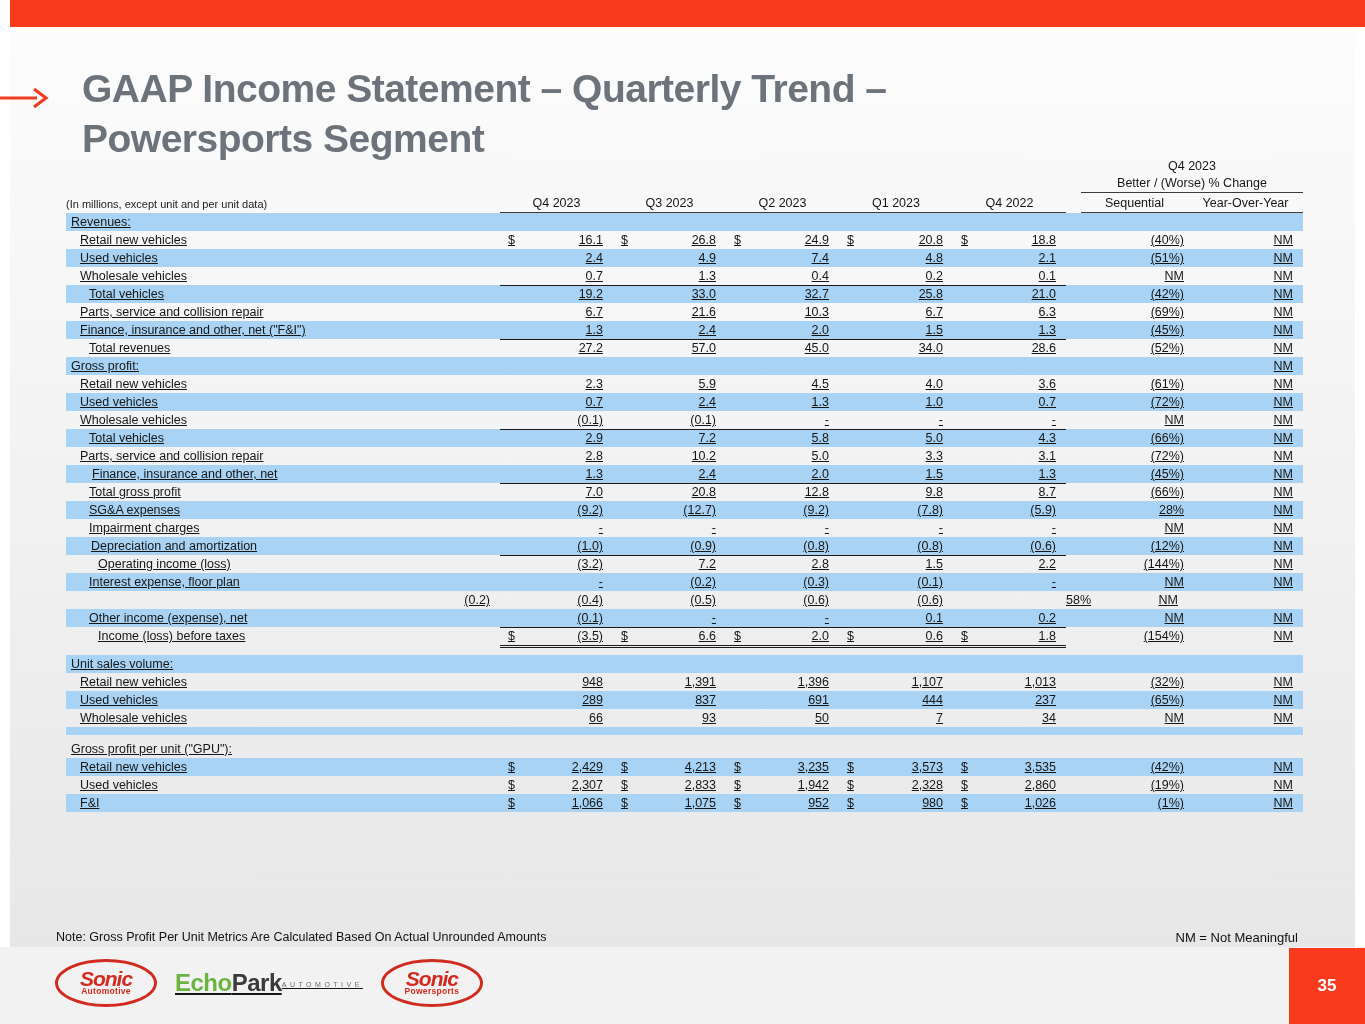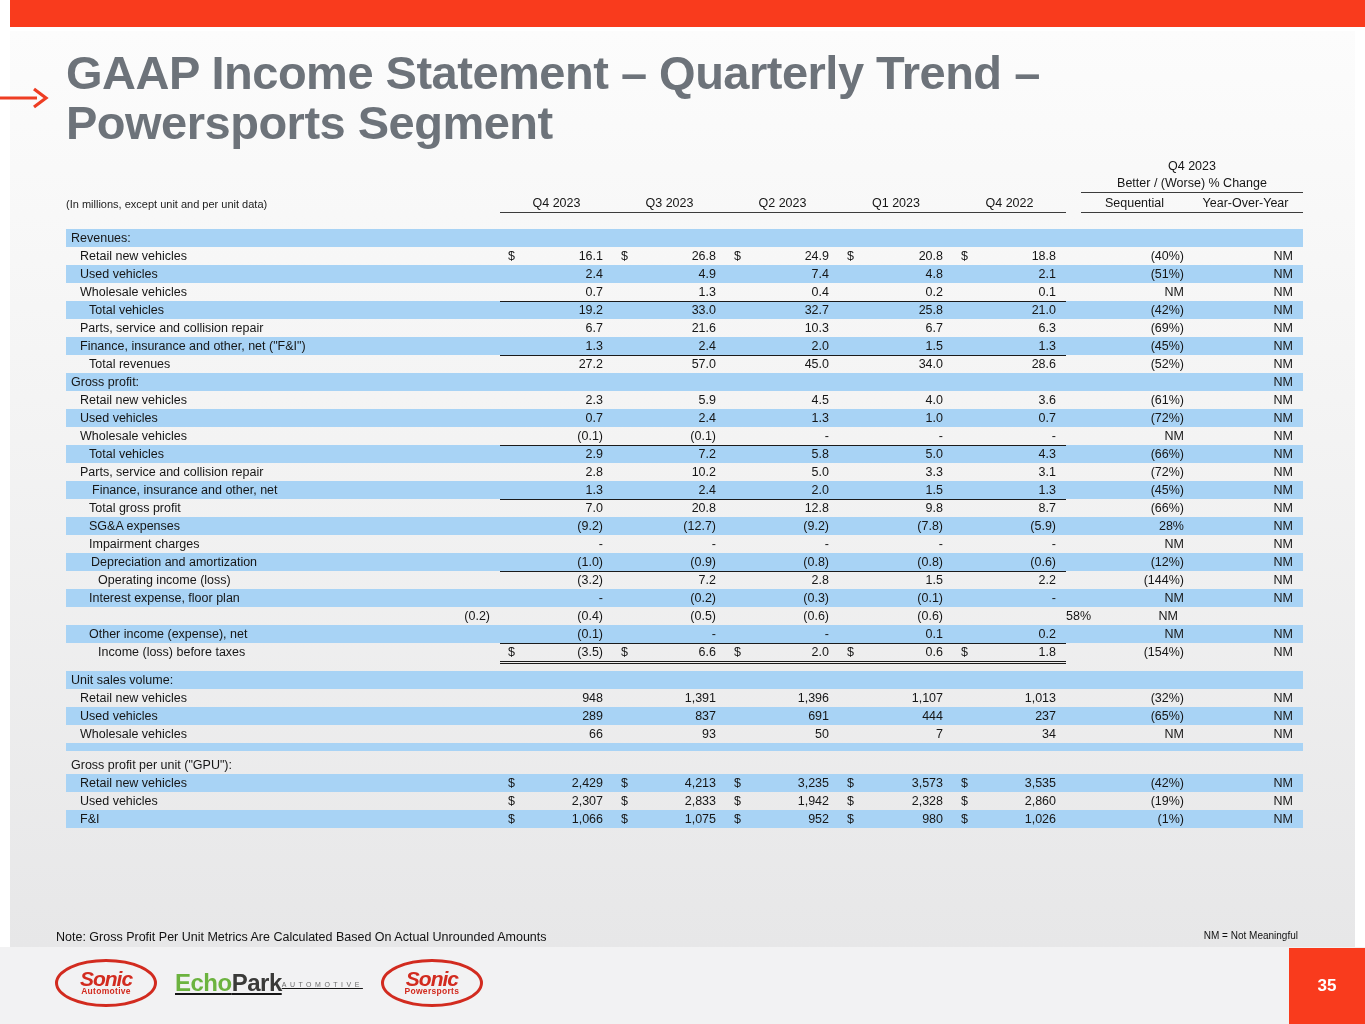--- a/index.html
+++ b/index.html
@@ -12,22 +12,22 @@
   body{
     width:1365px;height:1024px;position:relative;overflow:hidden;
     background:#ffffff;font-family:"Liberation Sans",sans-serif;color:var(--ink);
   }
   .topbar{position:absolute;left:10px;right:0;top:0;height:27px;background:var(--red);}
   .slide{
     position:absolute;left:10px;right:10px;top:31px;height:916px;
     background:linear-gradient(180deg,#fcfcfc 0%,#f4f4f4 40%,#e7e7e8 100%);
   }
   .title{
-    position:absolute;left:56px;top:17px;margin:0;
-    font-size:47px;line-height:50px;font-weight:700;color:var(--title);
+    position:absolute;left:56px;top:17px;margin:16px;
+    font-size:39px;line-height:50px;font-weight:700;color:var(--title);
     letter-spacing:-0.5px;white-space:nowrap;
   }
   .arrow{position:absolute;left:0;top:85px;width:50px;height:26px;}
 
   
   .tbl{position:absolute;left:56px;top:127px;width:1237px;font-size:12.5px;}
   .grid{
     display:grid;
     grid-template-columns:434px 113px 113px 113px 114px 113px 15px 107px 115px;
     align-items:stretch;
@@ -36,38 +36,38 @@
   .hrowC{height:21px;}
   .hspan{grid-column:8/10;text-align:center;}
   .hspan.bordered{border-bottom:1.5px solid #3c3c3c;}
   .hrowC .h-q,.hrowC .h-pct{
     text-align:center;border-bottom:1.5px solid #3c3c3c;
     display:flex;align-items:flex-end;justify-content:center;padding-bottom:2px;
   }
   .h-units{
     font-size:11px;display:flex;align-items:flex-end;padding-bottom:3px;color:#1d1d1d;
   }
-  .rows{margin-top:16px;}
+  .rows{margin-top:0;text-decoration:underline;}
   .trow{height:18px;line-height:18px;}
   .trow.blue{background:var(--blue);}
   .trow-gap{height:10px;}
   .trow-gap2{height:5px;}
   .trow-spacer{height:8px;background:var(--blue);}
   .c-label{white-space:nowrap;overflow:hidden;}
   .c-q{display:flex;justify-content:space-between;align-items:center;padding:0 10px 0 8px;}
   .c-q .dollar{text-align:left;}
   .c-q .val{text-align:right;}
   .c-q.ul{border-bottom:1.5px solid #1b1b1b;}
   .c-q.dbl{border-bottom:3.5px double #1b1b1b;}
   .c-seq{text-align:right;padding-right:4px;}
   .c-yoy{text-align:right;padding-right:10px;}
 
   
   .note{position:absolute;left:46px;top:899px;font-size:12.5px;color:#111;}
-  .nm-legend{position:absolute;right:57px;top:899px;font-size:10px;color:#111;}
+  .nm-legend{position:absolute;right:57px;top:899px;font-size:13px;color:#111;}
 
   
   .footer{position:absolute;left:0;right:0;top:947px;height:77px;background:#f2f2f3;}
   .logos{position:absolute;left:55px;top:12px;display:flex;gap:18px;align-items:center;}
   .logo-oval{
     width:96px;height:42px;border:3px solid #d22b1f;border-radius:50%;
     display:flex;flex-direction:column;align-items:center;justify-content:center;
     position:relative;background:transparent;
   }
   .logo-oval .big{

